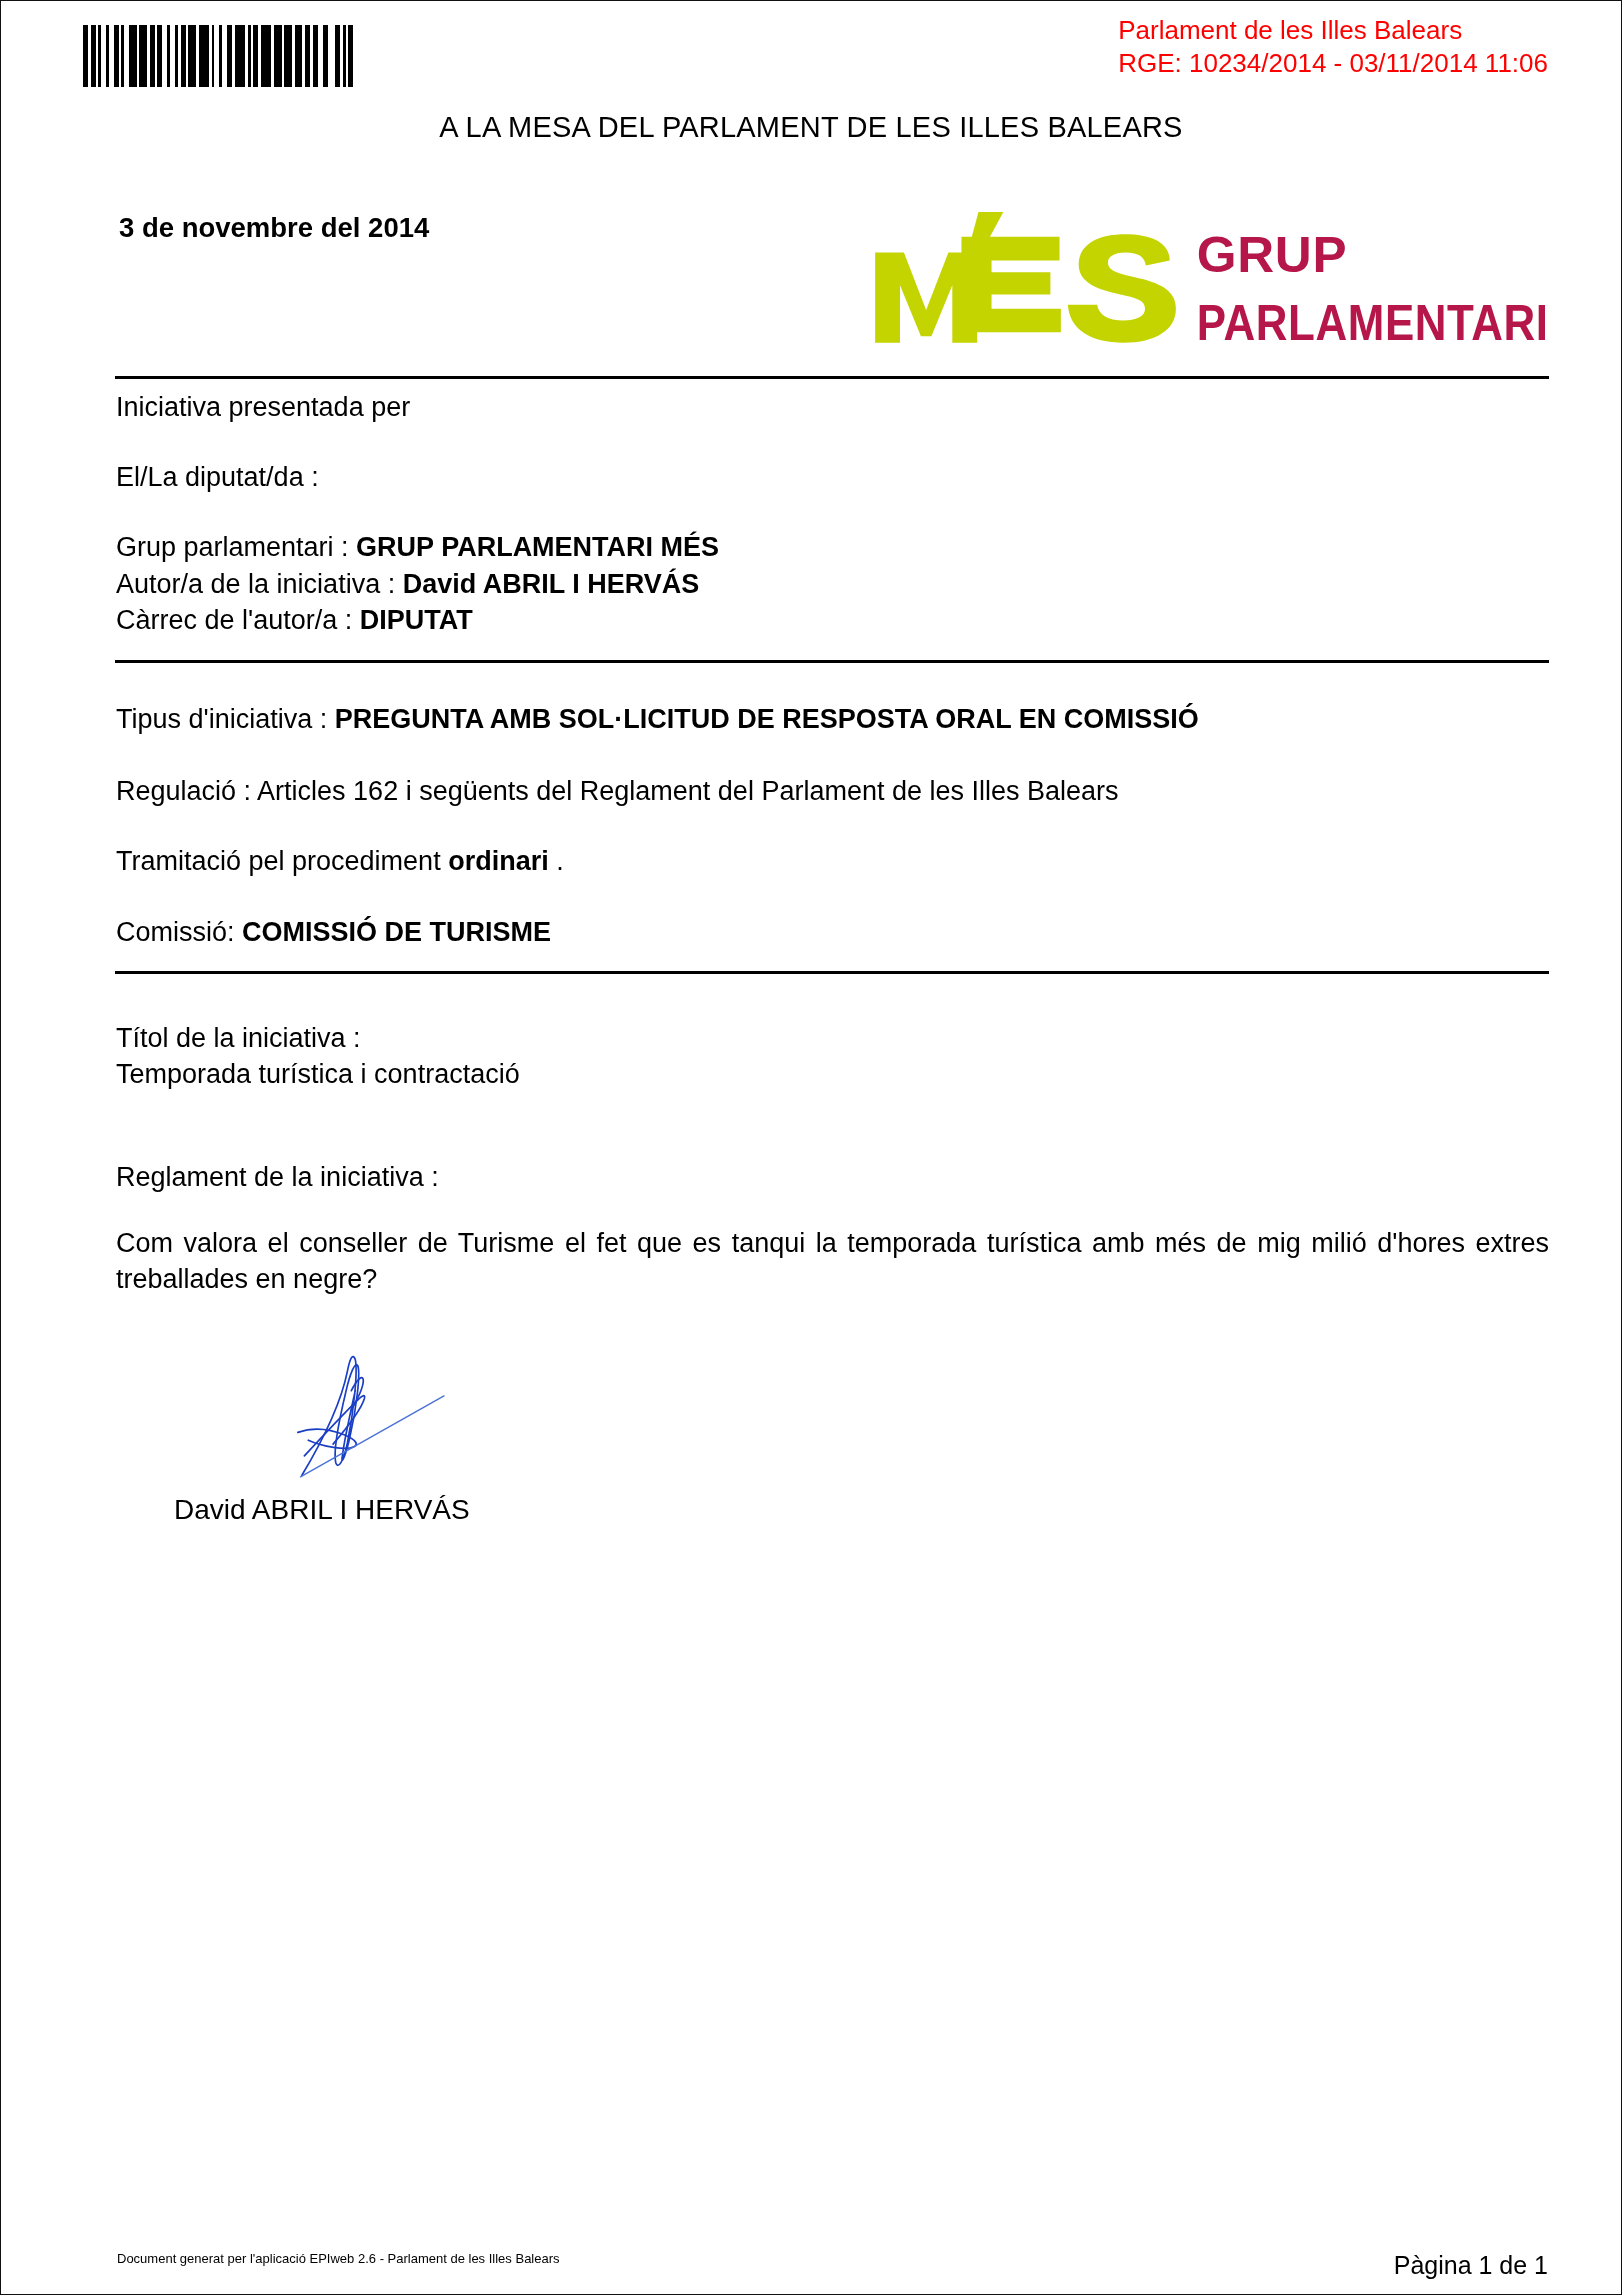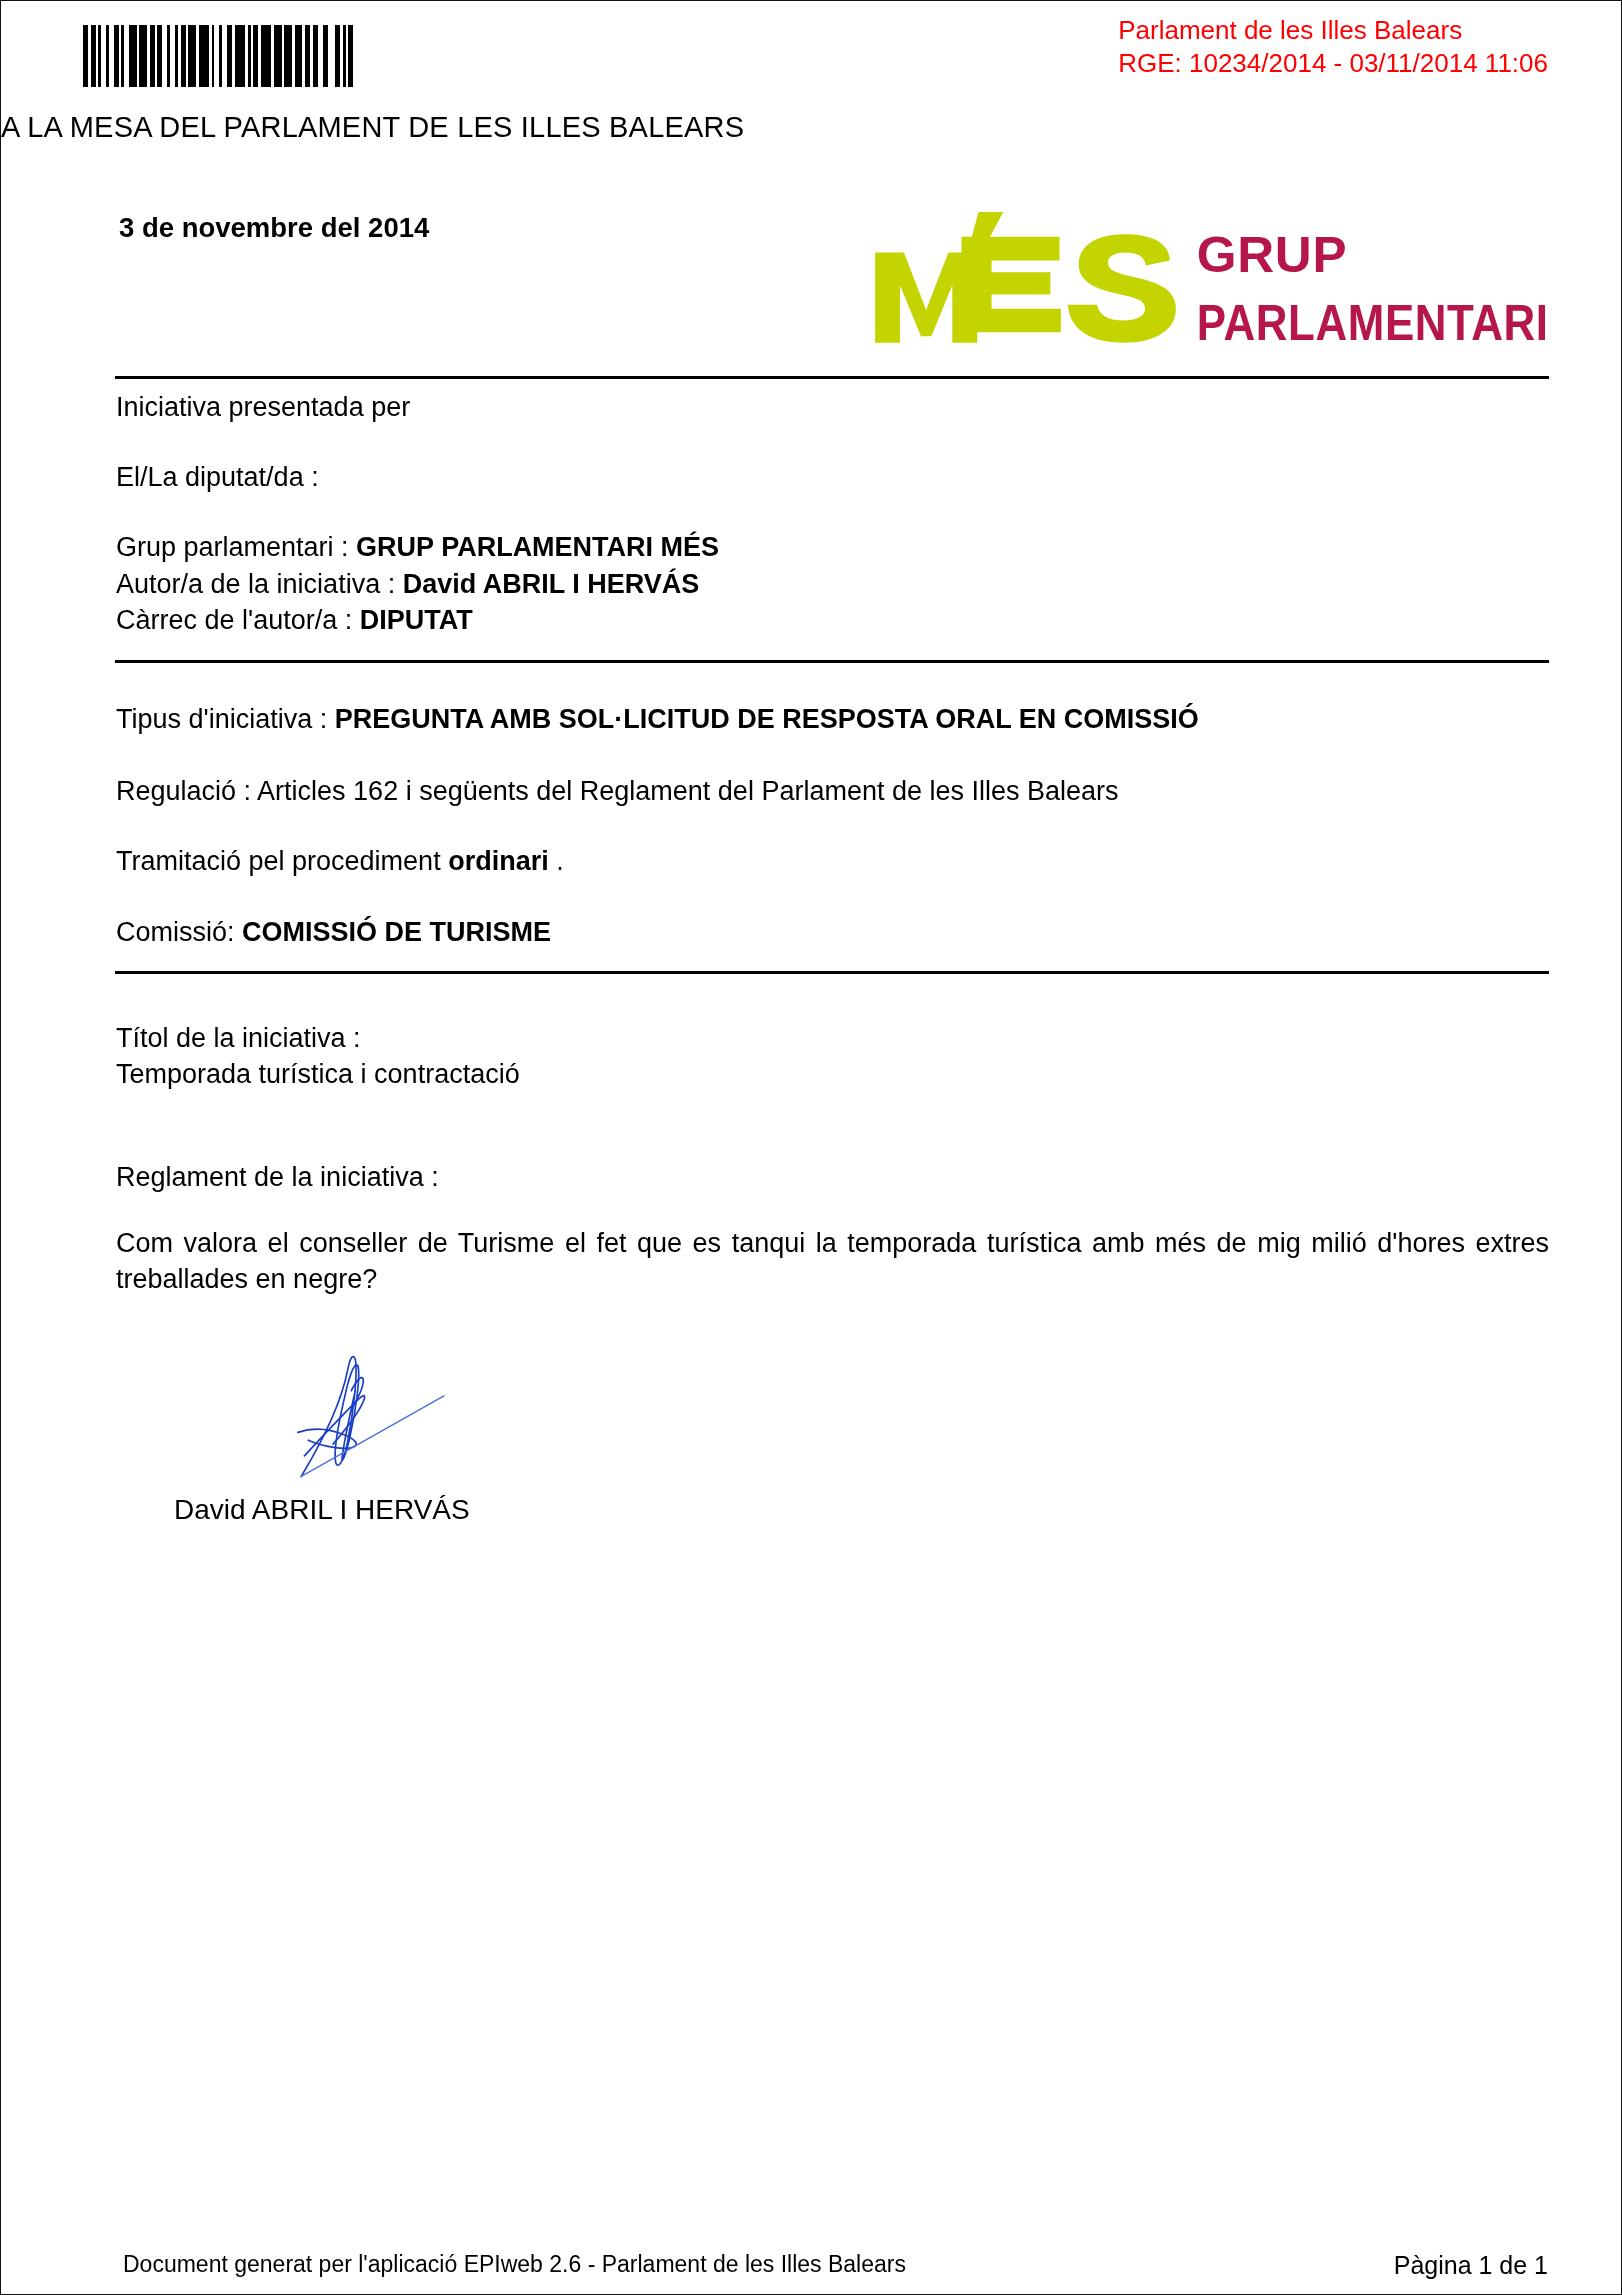--- a/index.html
+++ b/index.html
@@ -57,21 +57,21 @@
     line-height: 1.28;
     white-space: nowrap;
   }
 
   
   .mesa-title {
     position: absolute;
     left: 0;
     right: 0;
     top: 110px;
-    text-align: left;
+    text-align: center;
     font-size: 29px;
     letter-spacing: 0.2px;
   }
 
   
   .doc-date {
     position: absolute;
     left: 118px;
     top: 211px;
     font-size: 27.5px;
@@ -135,23 +135,22 @@
     top: 1493px;
     font-size: 28px;
     white-space: nowrap;
   }
 
   
   .footer-left {
     position: absolute;
     left: 116px;
     top: 2250px;
-    font-size: 23px;
-    white-space: nowrap;
-    margin-left: 6px;
+    font-size: 13px;
+    white-space: nowrap;
   }
   .footer-right {
     position: absolute;
     right: 73px;
     top: 2250px;
     font-size: 25px;
     white-space: nowrap;
   }
 </style>
 </head>

